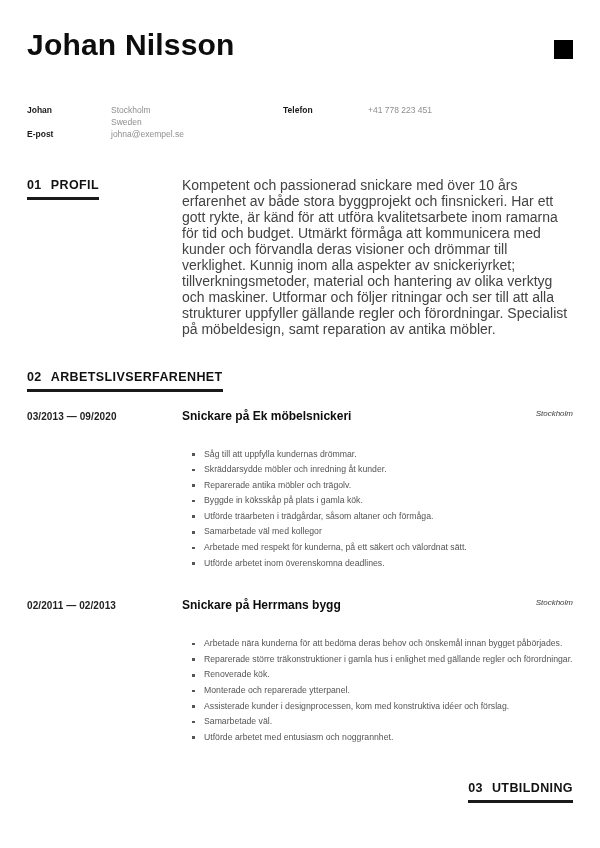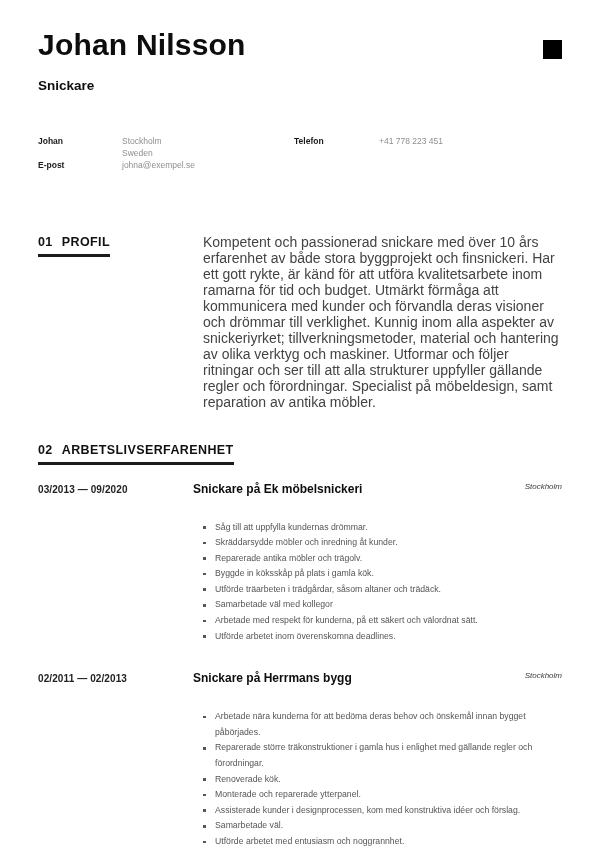--- a/index.html
+++ b/index.html
@@ -6,21 +6,21 @@
   html,body { background:#ffffff; }
   body {
     width:600px; height:848px;
     font-family:"Liberation Sans", sans-serif;
     color:#1a1a1a;
     overflow:hidden;
   }
   .page {
     position:relative;
     width:600px; height:704px;
-    padding:0 38px;
+    padding:0 27px;
     background:#ffffff;
   }
 
   
   .name-row {
     display:flex; justify-content:space-between; align-items:flex-end;
     padding-top:27px;
   }
   h1.name {
     font-size:30px; line-height:35px; font-weight:bold;
@@ -53,21 +53,21 @@
     font-size:12.5px; font-weight:bold; color:#111111;
     letter-spacing:0.4px;
     padding-bottom:5px;
     border-bottom:3px solid #1a1a1a;
   }
   .sec-num { margin-right:9px; }
 
   .two-col { display:grid; grid-template-columns:155px 1fr; align-items:start; }
 
   
-  .profile-wrap { margin-top:60px;gap:10px; }
+  .profile-wrap { margin-top:34px; }
   .profile-text {
     font-size:14px; line-height:16px; color:#434343;
     padding-top:2px;
   }
 
   
   .exp-wrap { margin-top:30px; }
   .job-row { display:grid; grid-template-columns:155px 1fr; align-items:baseline; }
   .job1 { margin-top:17px; }
   .job2 { margin-top:27px; }
@@ -97,21 +97,20 @@
 </style>
 </head>
 <body>
 
 <div class="page">
 
   <div class="name-row">
     <h1 class="name">Johan Nilsson</h1>
     <div class="logo-square"></div>
   </div>
-  <div class="role">Snickare</div>
 
   <div class="contact">
     <div class="c-label">Johan</div>
     <div class="c-value">
       <div>Stockholm</div>
       <div>Sweden</div>
     </div>
     <div class="c-label">Telefon</div>
     <div class="c-value">+41 778 223 451</div>
 
@@ -137,21 +136,21 @@
       <div class="job-head">
         <div class="job-title">Snickare på Ek möbelsnickeri</div>
         <div class="job-loc">Stockholm</div>
       </div>
     </div>
     <ul class="bullets">
       <li>Såg till att uppfylla kundernas drömmar.</li>
       <li>Skräddarsydde möbler och inredning åt kunder.</li>
       <li>Reparerade antika möbler och trägolv.</li>
       <li>Byggde in köksskåp på plats i gamla kök.</li>
-      <li>Utförde träarbeten i trädgårdar, såsom altaner och trädäck.</li>
+      <li>Utförde träarbeten i trädgårdar, såsom altaner och förmåga.</li>
       <li>Samarbetade väl med kollegor</li>
       <li>Arbetade med respekt för kunderna, på ett säkert och välordnat sätt.</li>
       <li>Utförde arbetet inom överenskomna deadlines.</li>
     </ul>
 
     
     <div class="job-row job2">
       <div class="job-dates">02/2011 — 02/2013</div>
       <div class="job-head">
         <div class="job-title">Snickare på Herrmans bygg</div>

